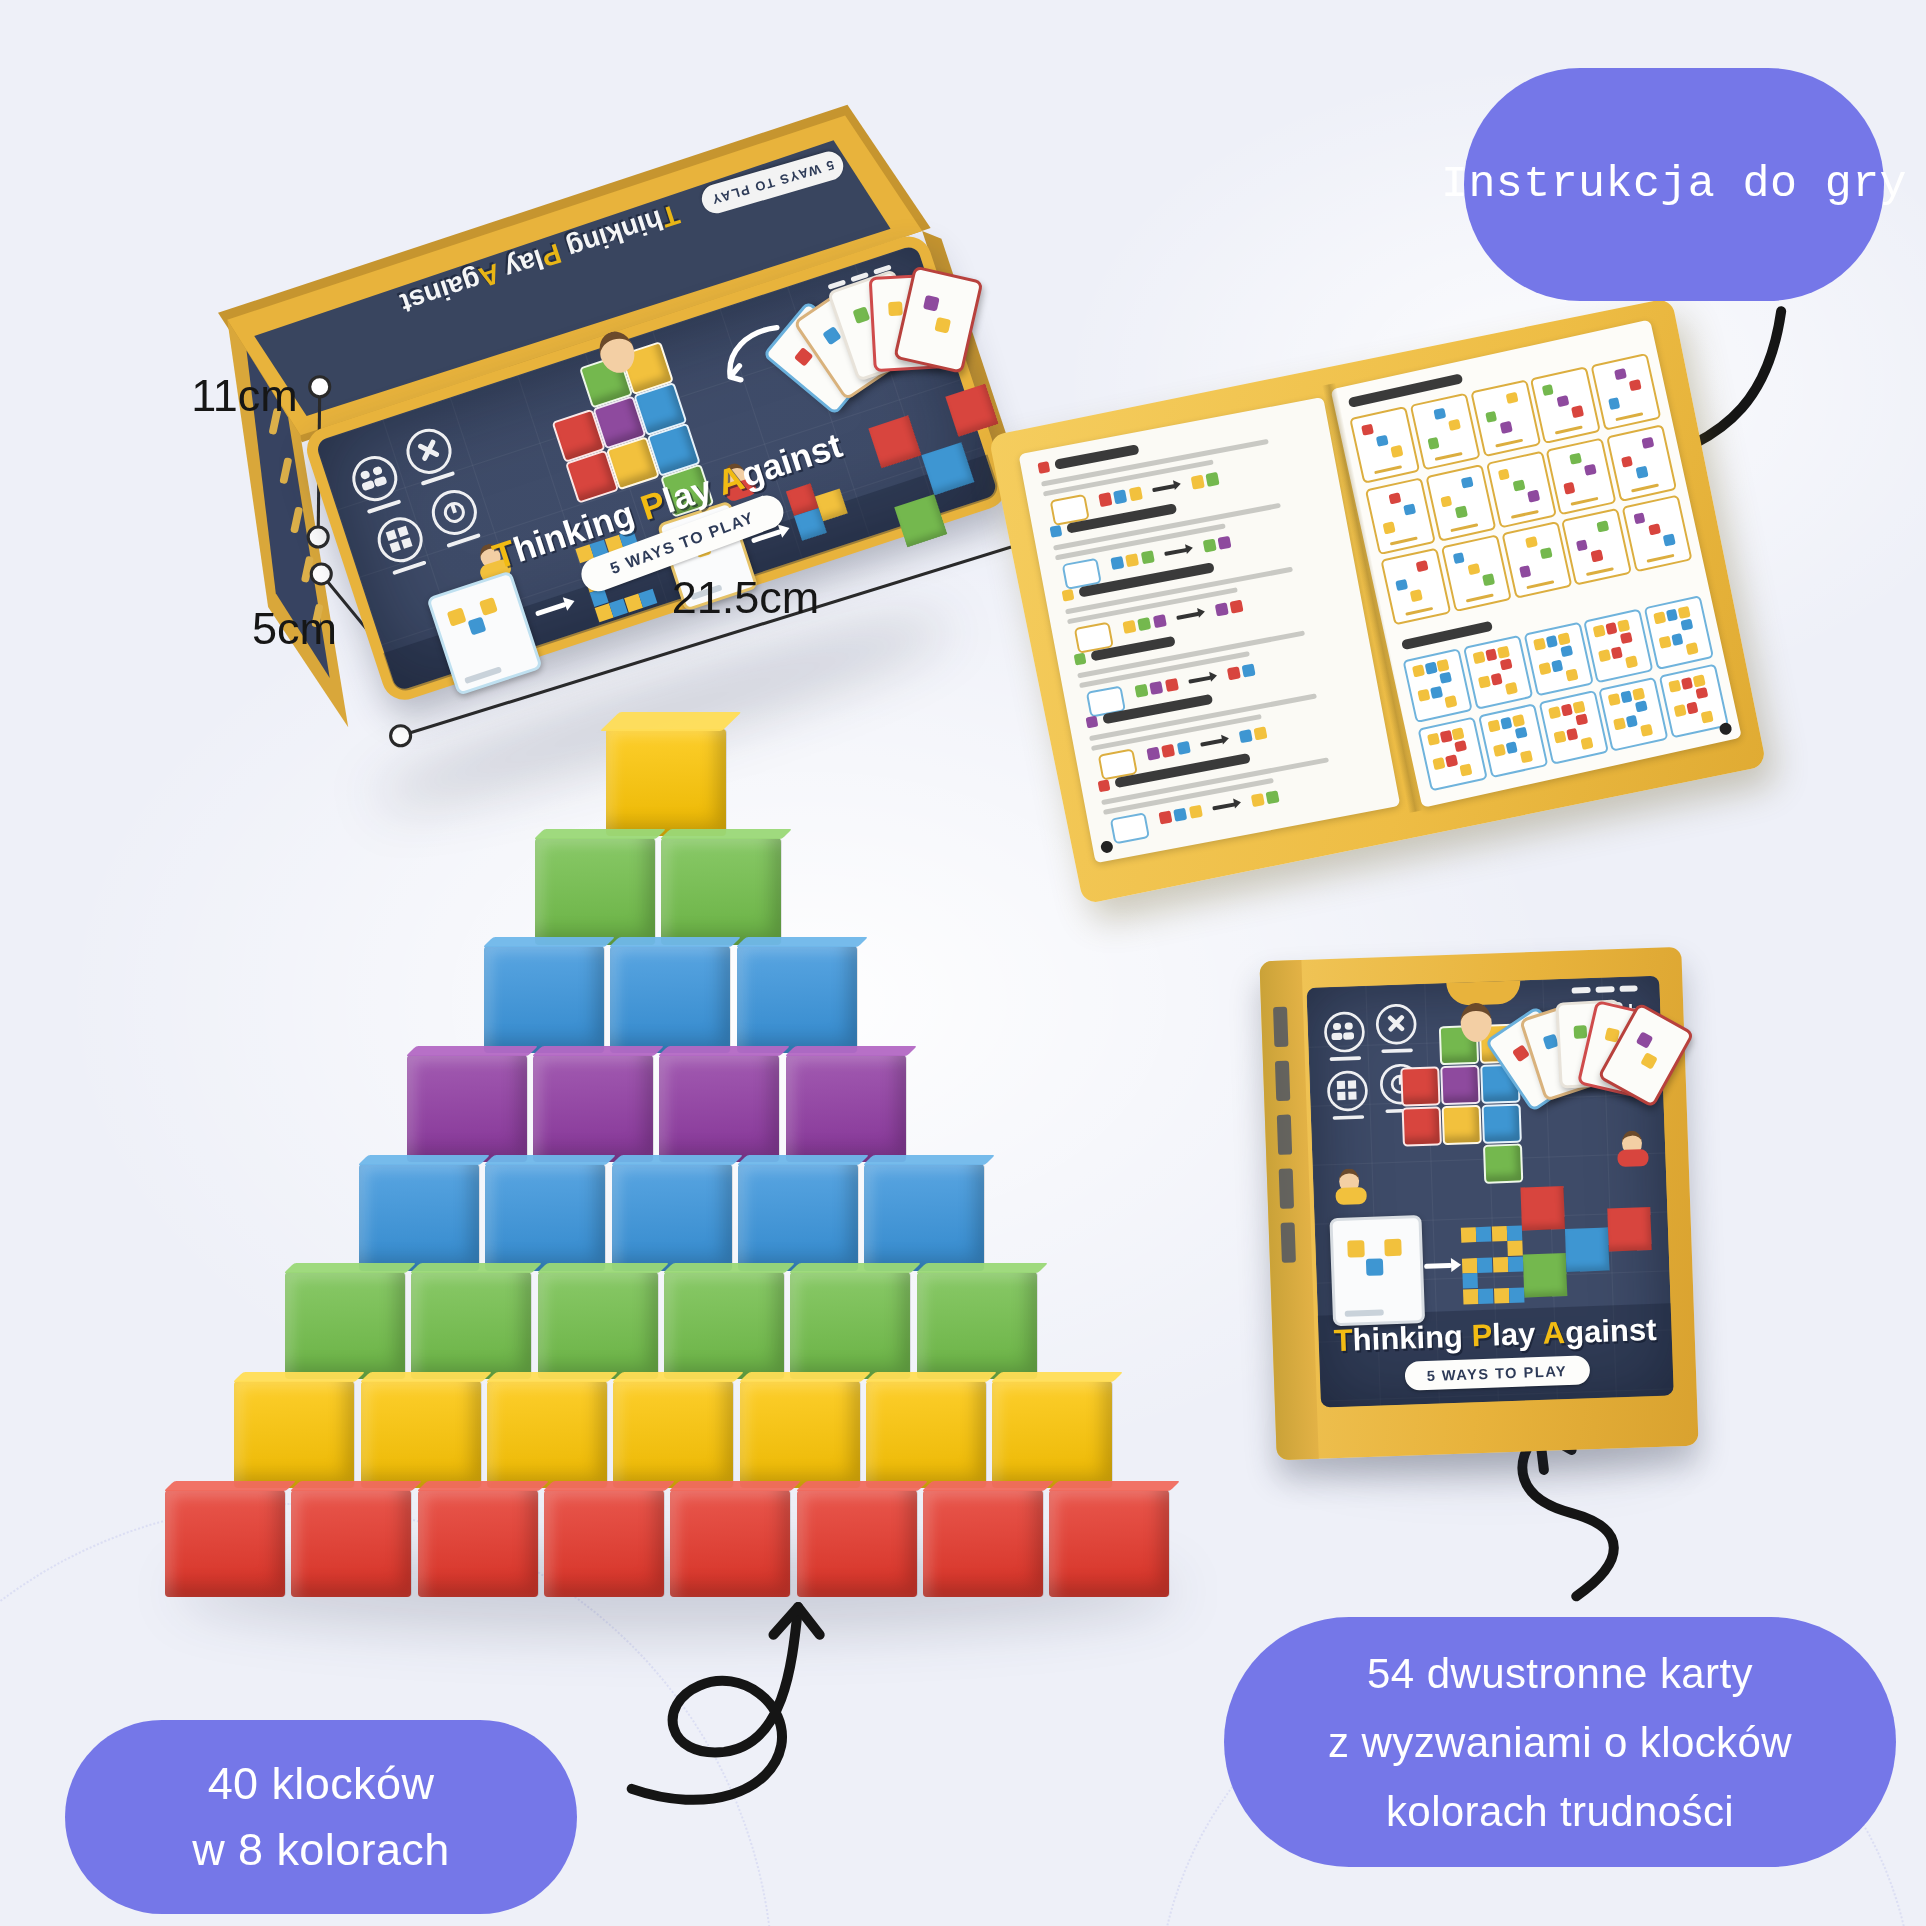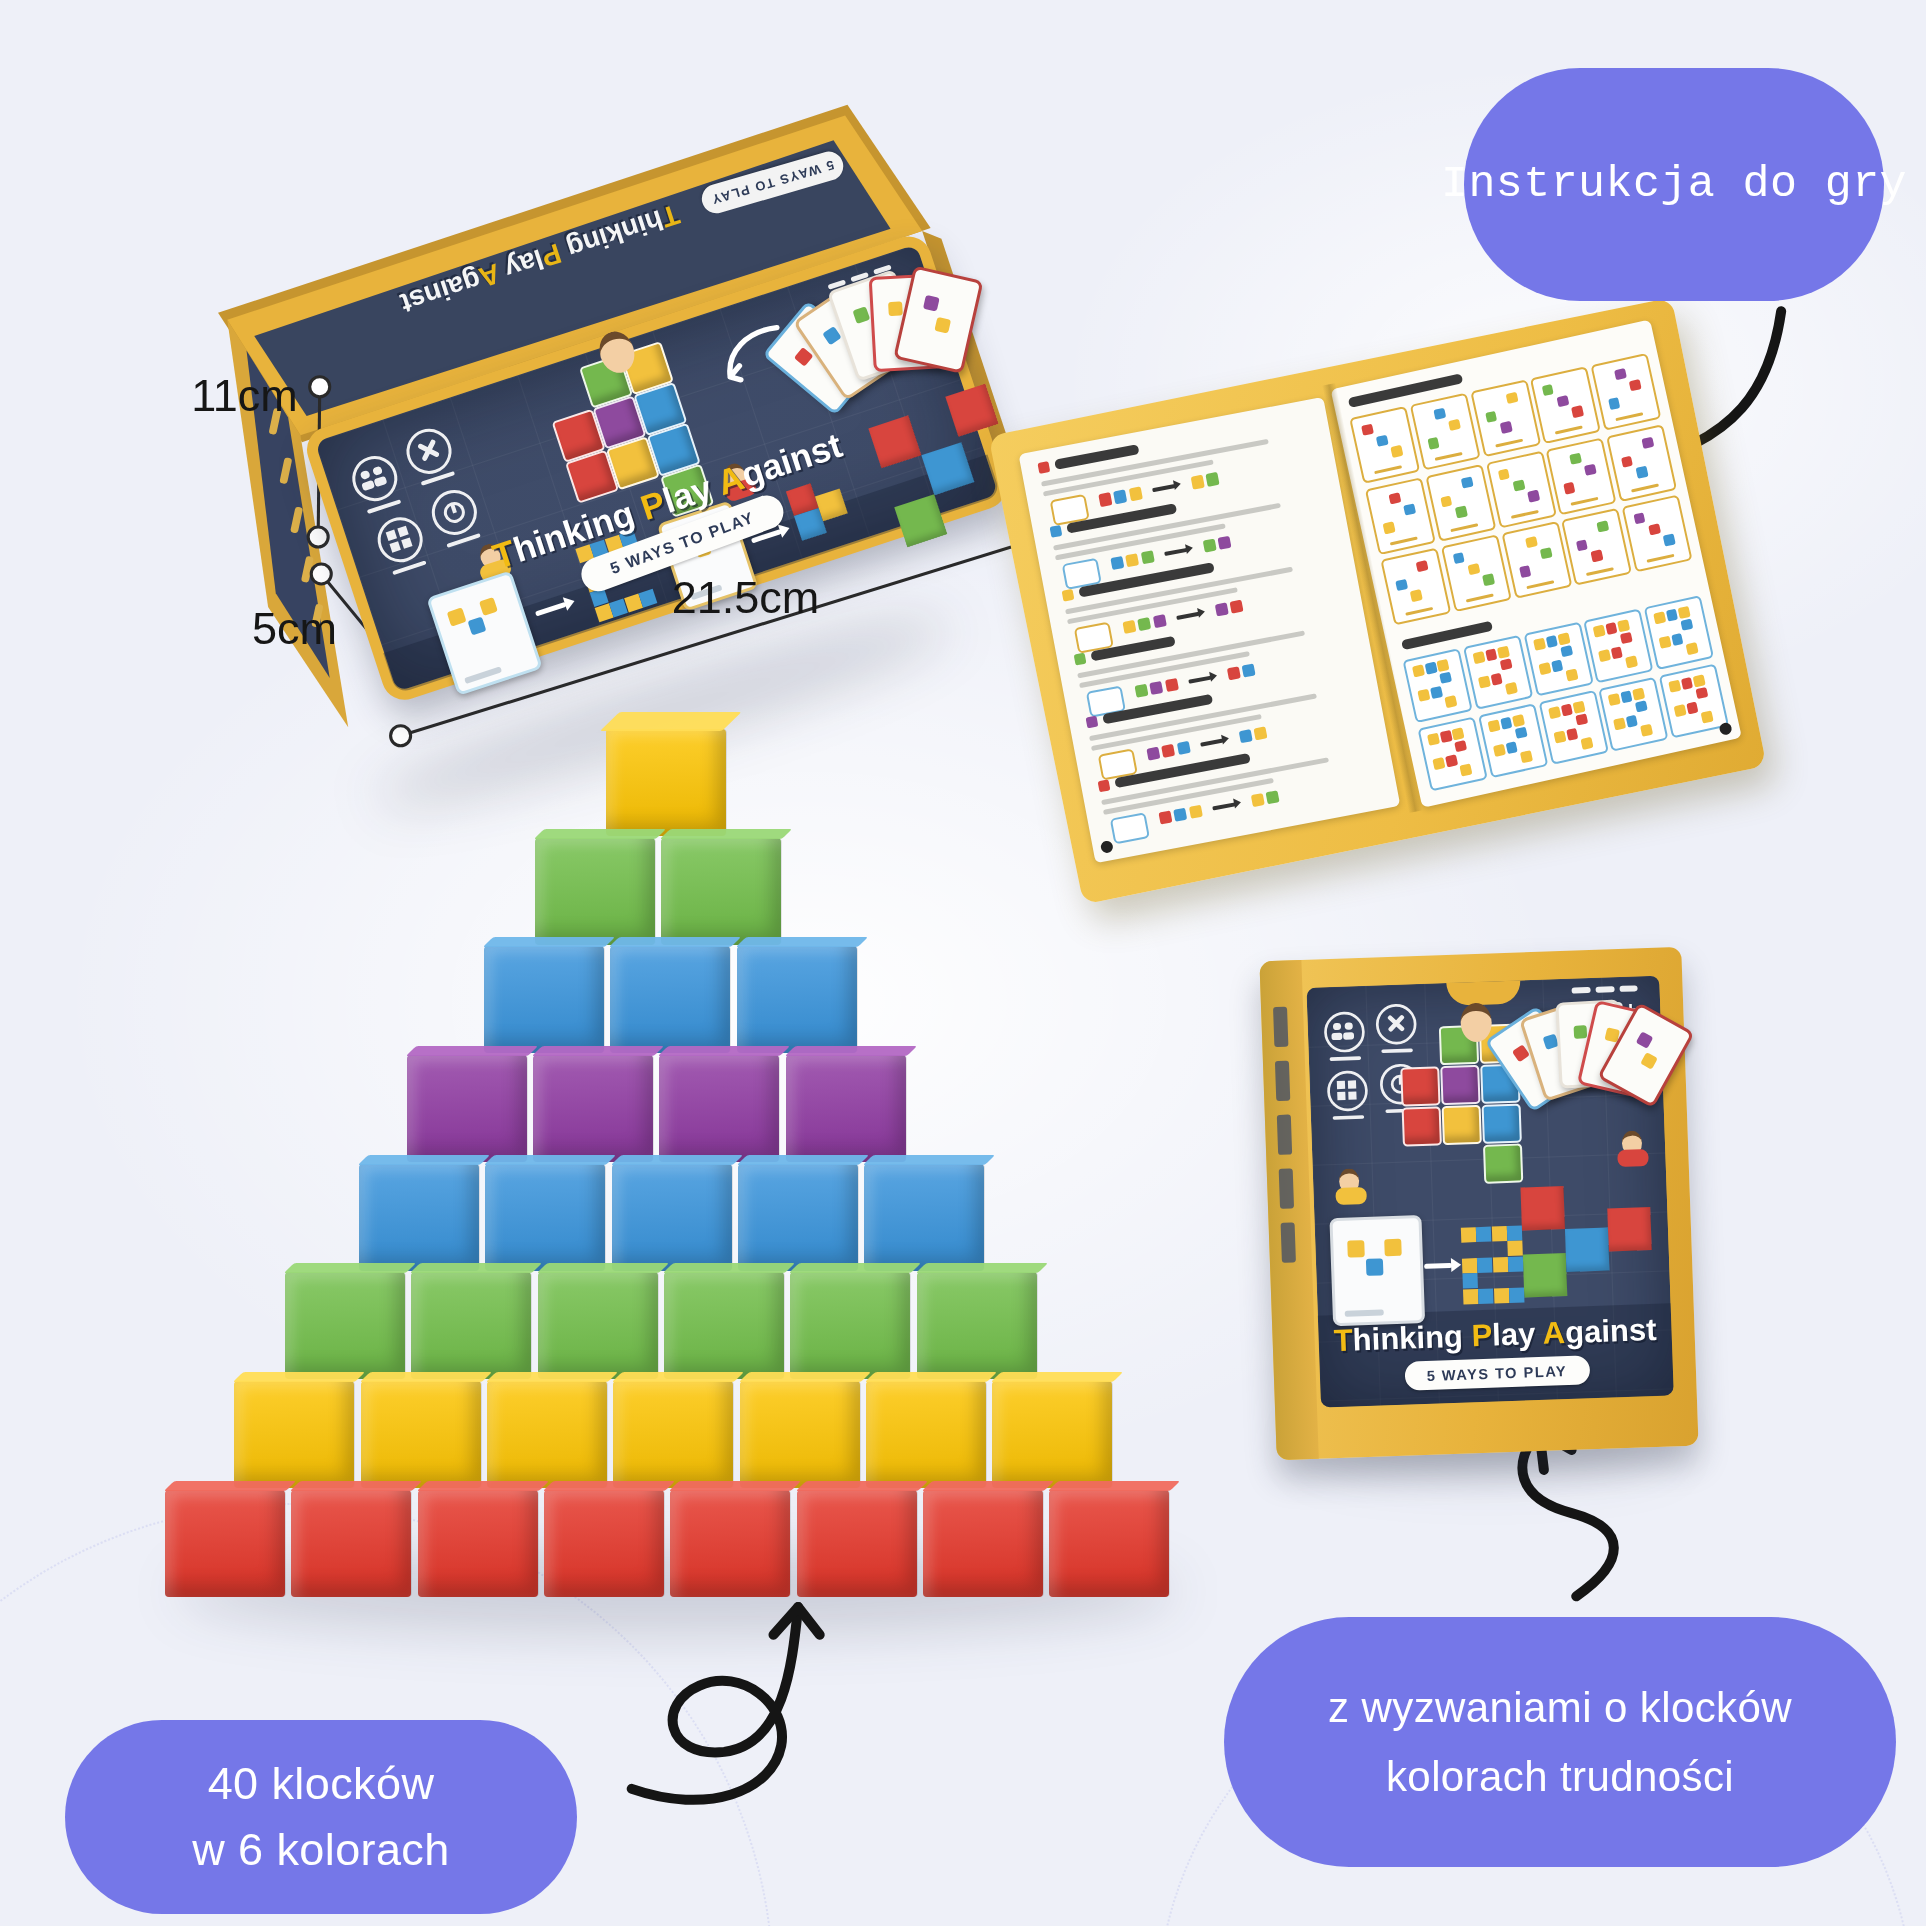--- a/index.html
+++ b/index.html
@@ -825,22 +825,23 @@
         <span class="ini">T</span><span class="rest">hinking</span>
         <span class="ini">P</span><span class="rest">lay</span>
         <span class="ini">A</span><span class="rest">gainst</span>
       </div>
       <div class="mini-pill" style="position:absolute;left:50%;bottom:14px;margin-left:-92px;width:185px;height:29px;font-size:14.6px;">5 WAYS TO PLAY</div>
     </div>
   </div>
 
   <div class="callout" id="callout-blocks" style="background: rgb(117, 119, 232); color: rgb(255, 255, 255);">
     <div>40 klocków</div>
-    <div>w 6 kolorach</div>
+    <div>w 8 kolorach</div>
   </div>
 
   <div class="callout" id="callout-cards" style="background: rgb(117, 119, 232); color: rgb(255, 255, 255);">
+    <div>54 dwustronne karty</div>
     <div>z wyzwaniami o klocków</div>
     <div>kolorach trudności</div>
   </div>
 
 </div>
 
 
 </body></html>

